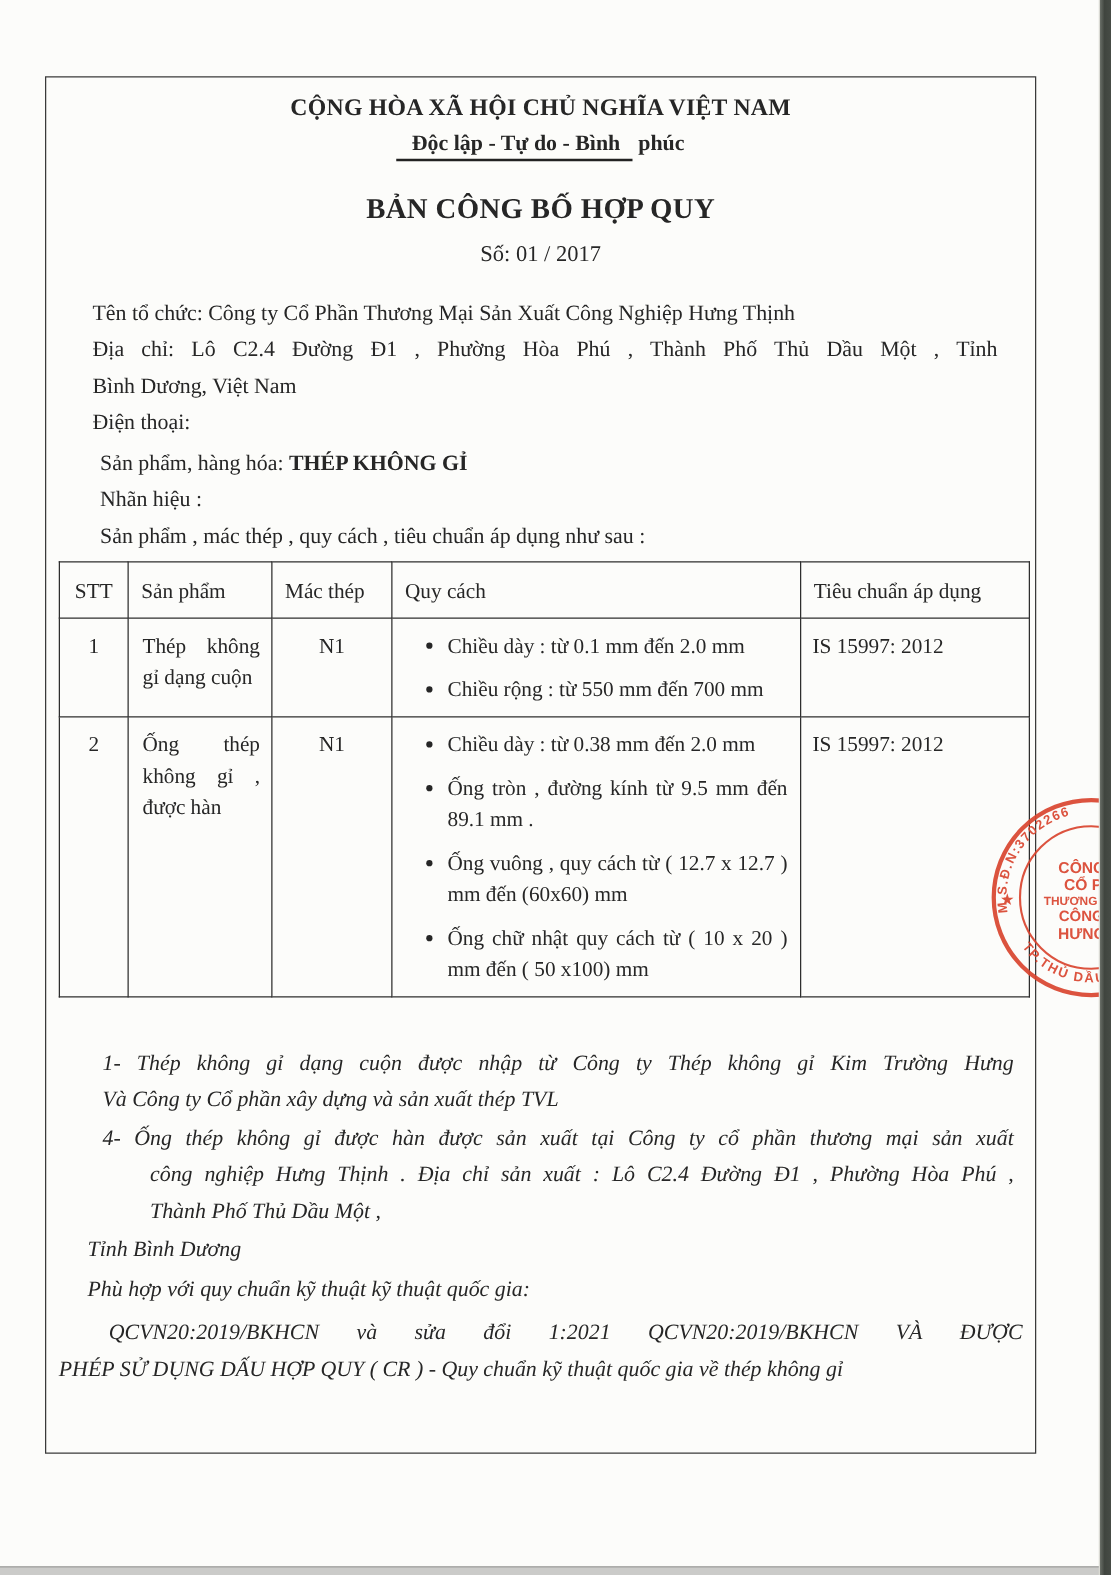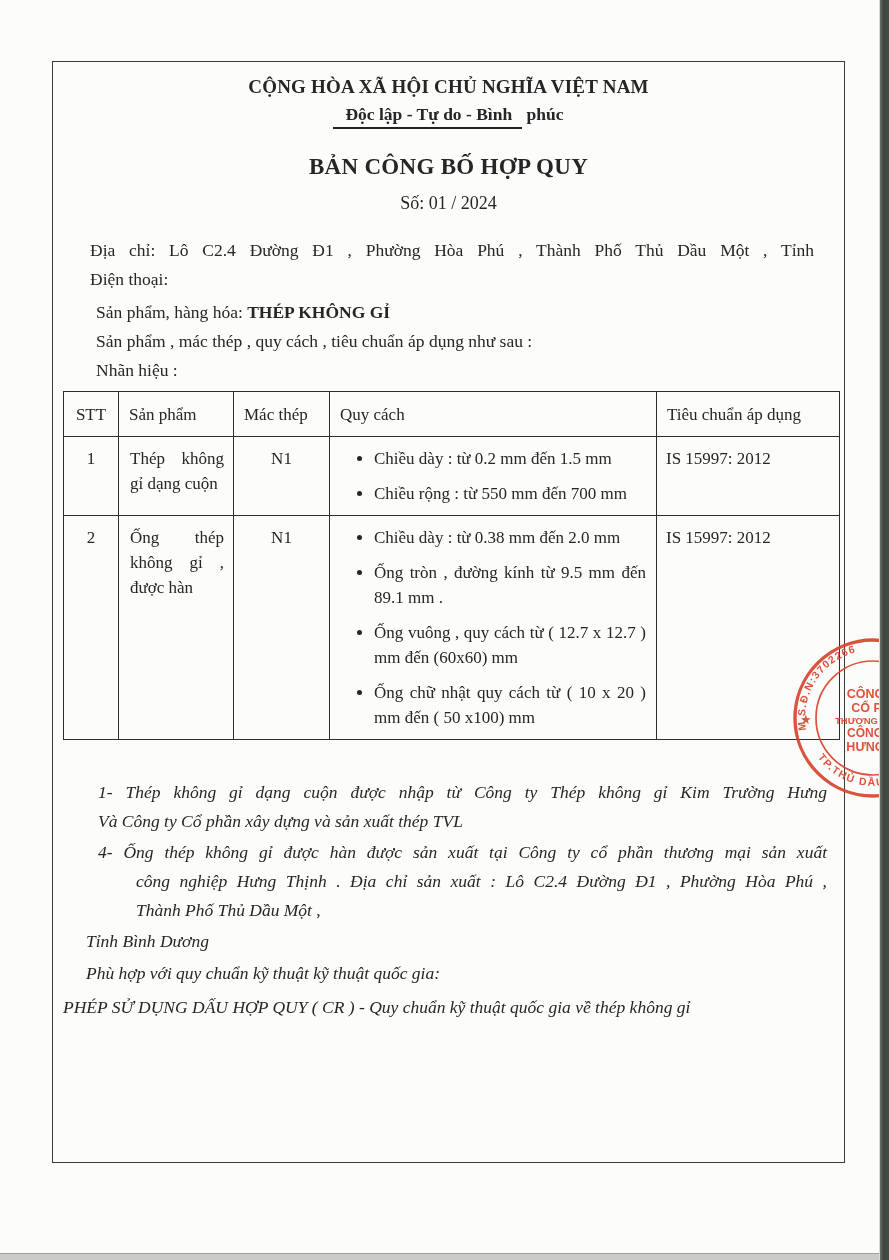--- a/index.html
+++ b/index.html
@@ -17,21 +17,21 @@
     background:linear-gradient(to right,#6a6f68 0%,#40453f 40%,#474c46 100%);
     border-left:1px solid #d9d9d3;
     z-index:30;
   }
   .edge-bottom{
     position:absolute;left:0;bottom:0;width:889px;height:6px;
     background:#cbcbc9;border-top:1px solid #9f9f9d;z-index:25;
   }
   
   .sheet{
-    position:absolute;left:52px;top:61px;width:793px;height:1102px;
+    position:absolute;left:36px;top:61px;width:793px;height:1102px;
     border:1.6px solid #3a3a3a;
     box-sizing:border-box;
   }
   
   .head{ text-align:center; padding-top:13px; }
   .national-title{ font-size:19px; font-weight:bold; line-height:24px; margin:0; letter-spacing:.2px;}
   .motto{ font-size:17.5px; font-weight:bold; line-height:24px; margin:3px 0 0 0;}
   .motto .ul{ border-bottom:2px solid #222; padding:0 10px 3px 12px; }
   .doc-title{ font-size:23px; font-weight:bold; line-height:30px; margin:26px 0 0 0; letter-spacing:.3px;}
   .doc-number{ font-size:18px; line-height:26px; margin:8px 0 0 0; font-weight:normal;}
@@ -78,29 +78,31 @@
 </style>
 </head>
 <body>
 
 <div class="sheet">
 
   <div class="head">
     <p class="national-title">CỘNG HÒA XÃ HỘI CHỦ NGHĨA VIỆT NAM</p>
     <p class="motto"><span class="ul">Độc lập - Tự do - Bình</span><span> phúc</span></p>
     <p class="doc-title">BẢN CÔNG BỐ HỢP QUY</p>
-    <p class="doc-number">Số: 01 / 2024</p>
+    <p class="doc-number">Số: 01 / 2017</p>
   </div>
 
   <div class="info">
+    <p>Tên tổ chức: Công ty Cổ Phần Thương Mại Sản Xuất Công Nghiệp Hưng Thịnh</p>
     <p class="jl">Địa chỉ: Lô C2.4 Đường Đ1 , Phường Hòa Phú , Thành Phố Thủ Dầu Một , Tỉnh</p>
+    <p>Bình Dương, Việt Nam</p>
     <p>Điện thoại:</p>
     <p class="indent2 gap-top"><span>Sản phẩm, hàng hóa: </span><b>THÉP KHÔNG GỈ</b></p>
+    <p class="indent2">Nhãn hiệu :</p>
     <p class="indent2">Sản phẩm , mác thép , quy cách , tiêu chuẩn áp dụng như sau :</p>
-    <p class="indent2">Nhãn hiệu :</p>
   </div>
 
   <table class="doc-table">
     <colgroup>
       <col style="width:55px">
         <col style="width:115px">
         <col style="width:96px">
         <col style="width:327px">
         <col style="width:183px">
     </colgroup>
@@ -113,21 +115,21 @@
         <th>Tiêu chuẩn áp dụng</th>
       </tr>
     </thead>
     <tbody>
       <tr>
         <td class="c">1</td>
         <td class="prod">Thép không gỉ dạng cuộn</td>
         <td class="c">N1</td>
         <td class="spec">
           <ul>
-            <li>Chiều dày : từ 0.2 mm đến 1.5 mm</li>
+            <li>Chiều dày : từ 0.1 mm đến 2.0 mm</li>
             <li>Chiều rộng : từ 550 mm đến 700 mm</li>
           </ul>
         </td>
         <td class="std">IS 15997: 2012</td>
       </tr>
       <tr>
         <td class="c">2</td>
         <td class="prod">Ống thép không gỉ , được hàn</td>
         <td class="c">N1</td>
         <td class="spec">
@@ -145,20 +147,21 @@
 
   <div class="notes">
     <p class="note-l1">1- Thép không gỉ dạng cuộn được nhập từ Công ty Thép không gỉ Kim Trường Hưng</p>
     <p class="note-cont">Và Công ty Cổ phần xây dựng và sản xuất thép TVL</p>
     <p class="note-l1 mt2">4- Ống thép không gỉ được hàn được sản xuất tại Công ty cổ phần thương mại sản xuất</p>
     <p class="note-l1 ind38">công nghiệp Hưng Thịnh . Địa chỉ sản xuất : Lô C2.4 Đường Đ1 , Phường Hòa Phú ,</p>
     <p class="note-cont ind38">Thành Phố Thủ Dầu Một ,</p>
     <p class="outd12 mt2">Tỉnh Bình Dương</p>
     <p class="outd12 mt3">Phù hợp với quy chuẩn kỹ thuật kỹ thuật quốc gia:</p>
     <p class="conformity">
+      <span class="conf-l1">QCVN20:2019/BKHCN và sửa đổi 1:2021 QCVN20:2019/BKHCN VÀ ĐƯỢC</span>
       <span class="conf-l2">PHÉP SỬ DỤNG DẤU HỢP QUY ( CR ) -  Quy chuẩn kỹ thuật quốc gia về thép không gỉ</span>
     </p>
   </div>
 
 </div>
 
 <svg class="stamp" width="200" height="200" viewBox="0 0 200 200">
   <g fill="none" stroke="#d9452f">
     <circle cx="100" cy="100" r="78" stroke-width="3.4"></circle>
     <circle cx="100" cy="100" r="57" stroke-width="1.7"></circle>

